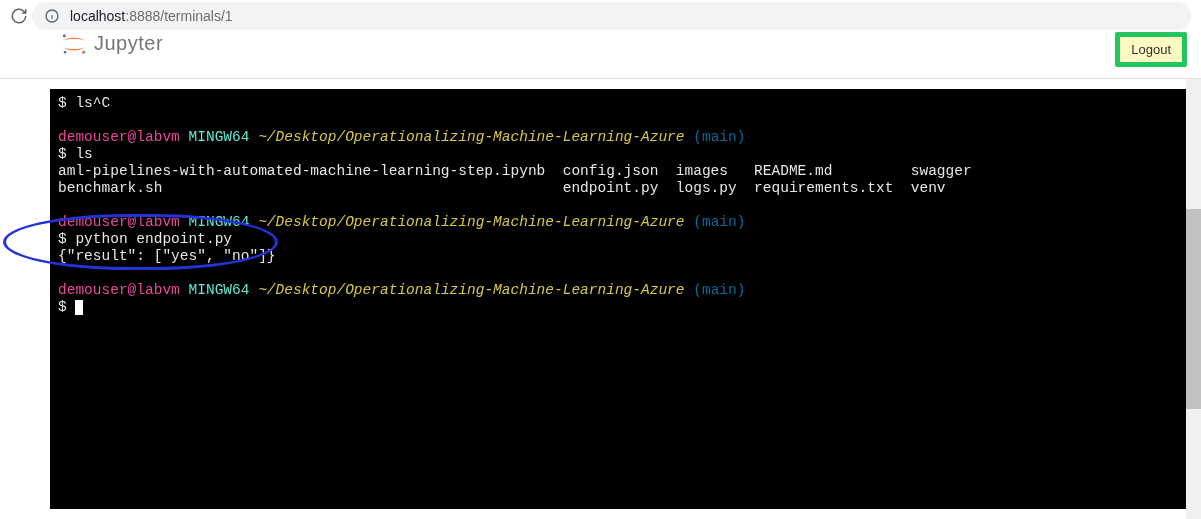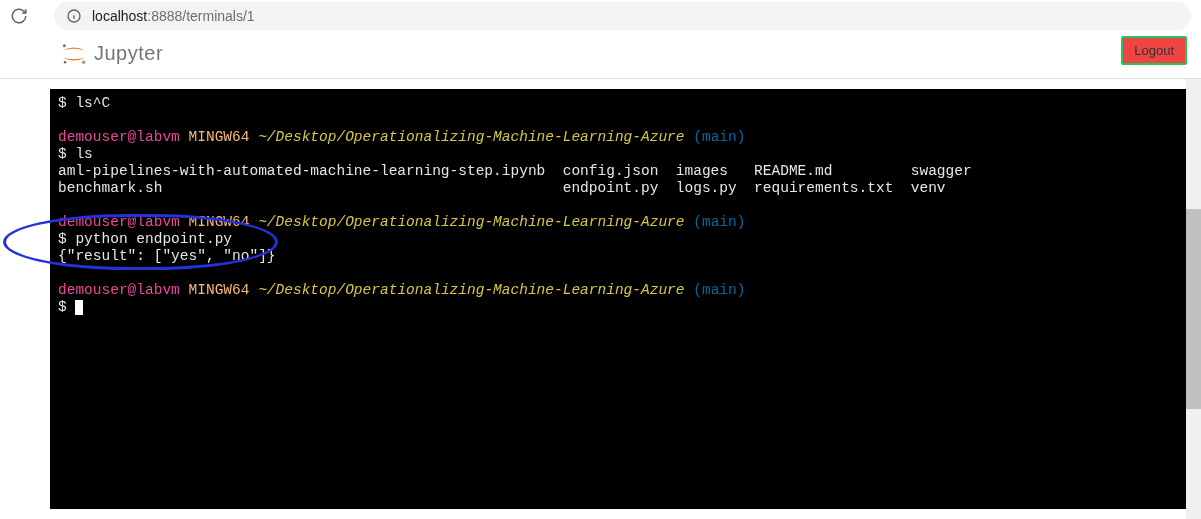--- a/index.html
+++ b/index.html
@@ -9,21 +9,21 @@
       width: 1201px;
       height: 519px;
       overflow: hidden;
     }
     .browser-bar {
       height: 32px;
       display: flex;
       align-items: center;
       padding: 0 10px;
       background: #fff;
-      gap: 26px;
+      gap: 4px;
     }
     .reload-icon {
       width: 18px; height: 18px; display:flex; align-items:center; justify-content:center;
       color:#5f6368;
       cursor:pointer;
     }
     .url-bar {
       flex:1;
       height:28px;
       border-radius:14px;
@@ -37,31 +37,31 @@
     }
     .info-icon {
       width:16px;height:16px;color:#5f6368;flex-shrink:0;
     }
     .url-host { color:#202124; }
     .url-path { color:#6d6d6d; }
     .jupyter-header {
       height:47px;
       border-bottom:1px solid #e0e0e0;
       display:flex;
-      align-items:flex-end;
+      align-items:flex-start;
       justify-content:space-between;
       padding:0 14px 13px 60px;
       background:#fff;
     }
     .jupyter-logo { display:flex; align-items:center; gap:6px; }
     .jupyter-logo-icon { width:28px;height:22px; }
     .jupyter-word { font-size:20px; color:#757575; letter-spacing:0.5px; font-weight:400; }
     .logout-btn {
-      border:2px solid #22c55e;
-      background:#ef4444;
+      border:5px solid #22c55e;
+      background:#fef9c3;
       color:#333;
       font-size:13px;
       padding:5px 11px;
       border-radius:2px;
       cursor:pointer;
     }
     .terminal-area {
       background:#fff;
       padding:10px 14px 0 50px;
       height:calc(519px - 32px - 47px);
@@ -74,21 +74,21 @@
       font-size:14.5px;
       line-height:17px;
       padding:6px 8px;
       height:420px;
       overflow-y:auto;
       position:relative;
       white-space:pre;
     }
     .term-line { white-space:pre; }
     .c-green  { color:#ec4899; }
-    .c-purple { color:#fdba74; }
+    .c-purple { color:#5eead4; }
     .c-yellow { color:#d6c846;font-style:italic; }
     .c-cyan   { color:#0369a1; }
     .c-white  { color:#e6e6e6; }
     .cursor-block {
       display:inline-block;
       width:8px;height:15px;background:#fff;vertical-align:text-bottom;
     }
     .scrollbar {
       position:absolute;
       right:0; top:0;

